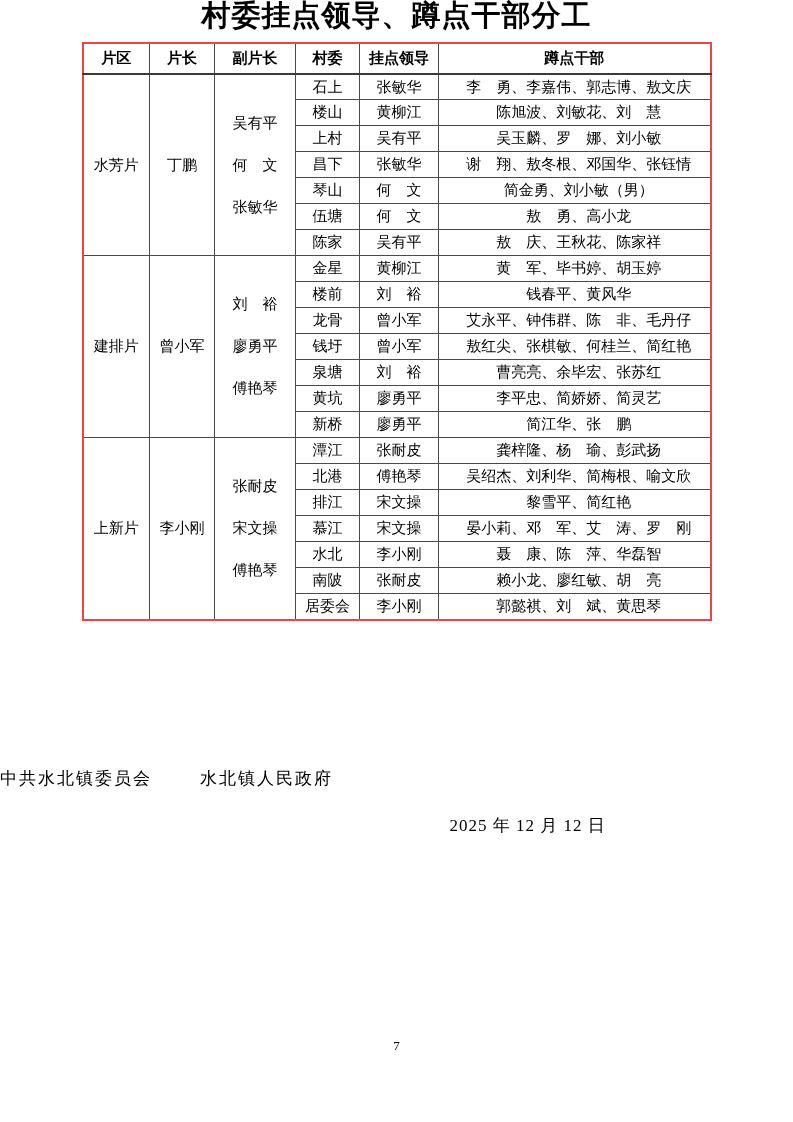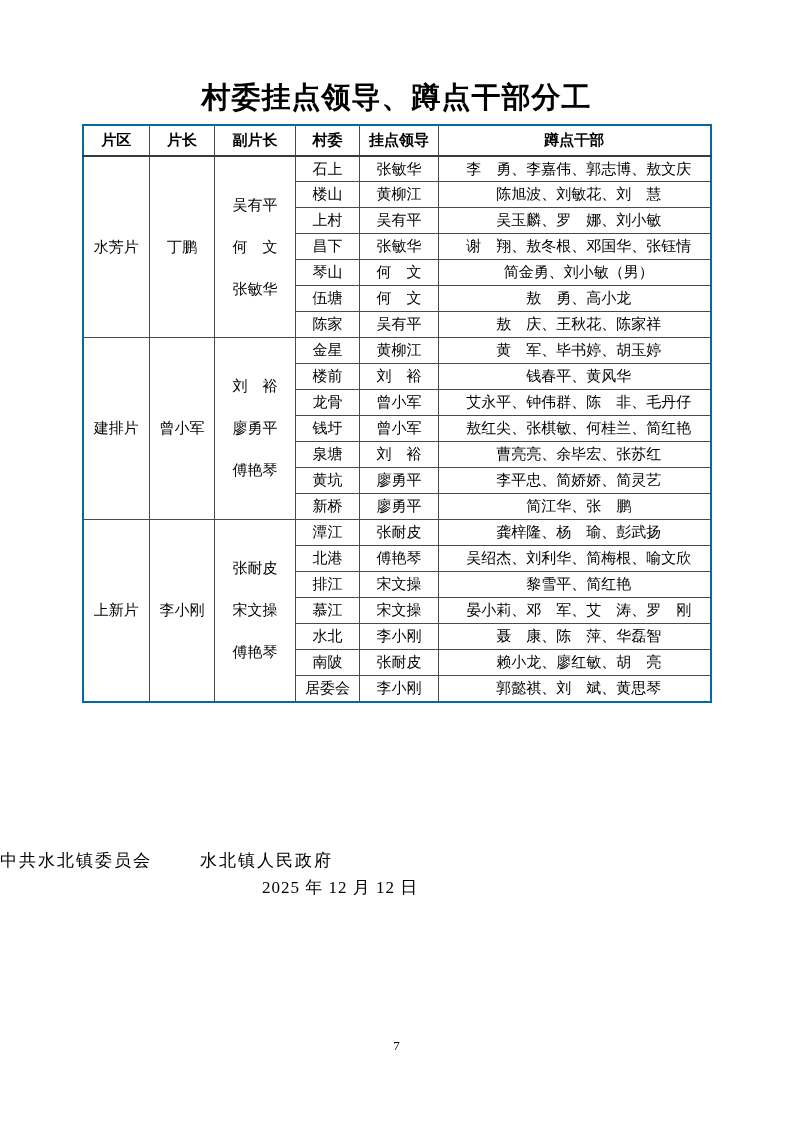--- a/index.html
+++ b/index.html
@@ -6,38 +6,38 @@
   html, body { margin: 0; padding: 0; }
   body {
     width: 793px;
     height: 1122px;
     background: #ffffff;
     color: #000000;
     font-family: "Liberation Serif", serif;
     position: relative;
     overflow: hidden;
   }
-  .page { padding-top: 82px; }
+  .page { }
 
   .doc-title {
     text-align: center;
     font-family: "Liberation Sans", sans-serif;
     font-weight: bold;
     font-size: 29px;
     letter-spacing: 1px;
     margin: 0 0 10px 0;
     line-height: 1.1;
   }
 
   table.assign {
     border-collapse: collapse;
     table-layout: fixed;
     width: 628px;
     margin: 1px auto;
-    border: 2px solid #0369a1;
+    border: 2px solid #ef4444;
   }
   table.assign th, table.assign td {
     border: 1px solid #4a4a4a;
     text-align: center;
     vertical-align: middle;
     font-size: 15px;
     padding: 0;
     overflow: hidden;
     white-space: nowrap;
   }
@@ -59,23 +59,23 @@
     height: 100%;
   }
 
   .signature { margin-top: 146px; font-size: 17px; }
   .sig-orgs {
     display: flex;
     gap: 48px;
     letter-spacing: 2px;
   }
   .sig-date {
-    text-align: left;
+    text-align: center;
     padding-left: 262px;
-    margin-top: 4px;
+    margin-top: 24px;
     letter-spacing: 1px;
   }
 
   .footer-block {
     position: absolute;
     left: 90px;
     right: 86px;
     top: 989px;
     border-top: 2px solid #000;
     border-bottom: 2px solid #000;

